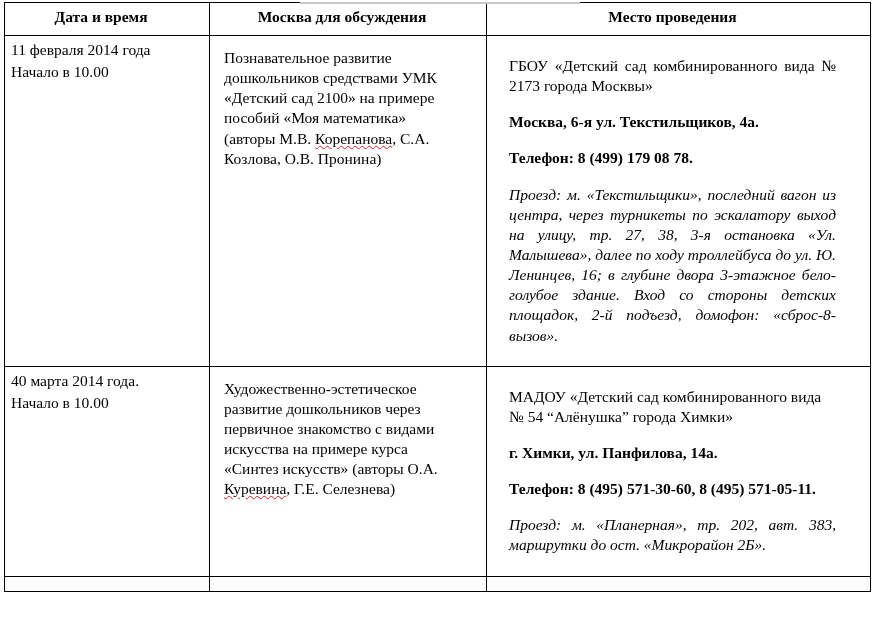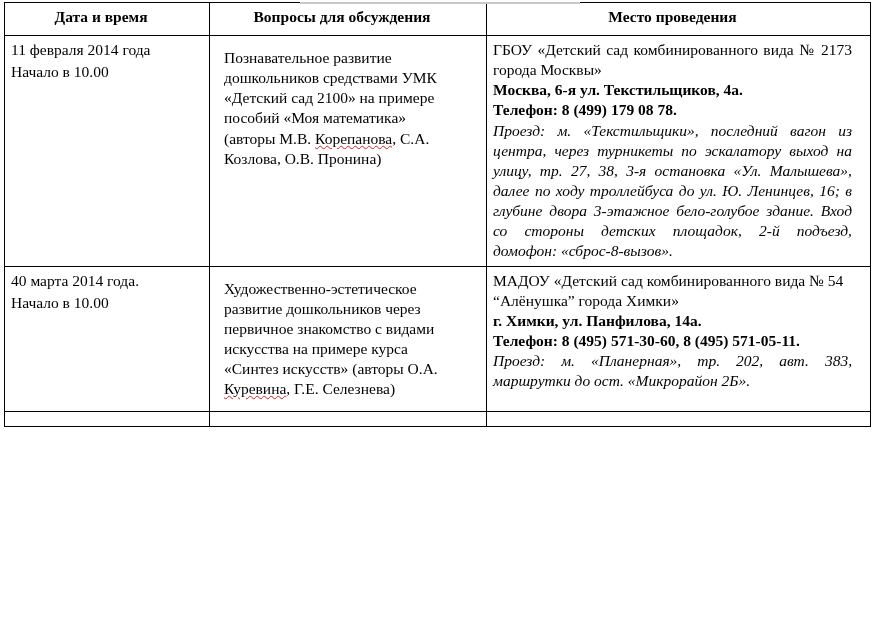--- a/index.html
+++ b/index.html
@@ -45,21 +45,21 @@
   col.c3 { width: 384px; }
 
   .cell-date p {
     margin: 0 0 2px 0;
   }
   .cell-topic p {
     margin: 8px;
     text-align: left;
   }
   .cell-place p {
-    margin: 0;
+    margin: 16px;
   }
   .bold {
     font-weight: bold;
   }
   .ital {
     font-style: italic;
     text-align: justify;
   }
   .just {
     text-align: justify;
@@ -91,21 +91,21 @@
 
   <table class="doc-table">
     <colgroup>
       <col class="c1">
       <col class="c2">
       <col class="c3">
     </colgroup>
     <thead>
       <tr>
         <th class="head-cell">Дата и время</th>
-        <th class="head-cell">Вопросы для обсуждения</th>
+        <th class="head-cell">Москва для обсуждения</th>
         <th class="head-cell">Место проведения</th>
       </tr>
     </thead>
     <tbody>
 
       <tr>
         <td class="cell-date">
           <p>11 февраля 2014 года</p>
           <p>Начало в 10.00</p>
         </td>

